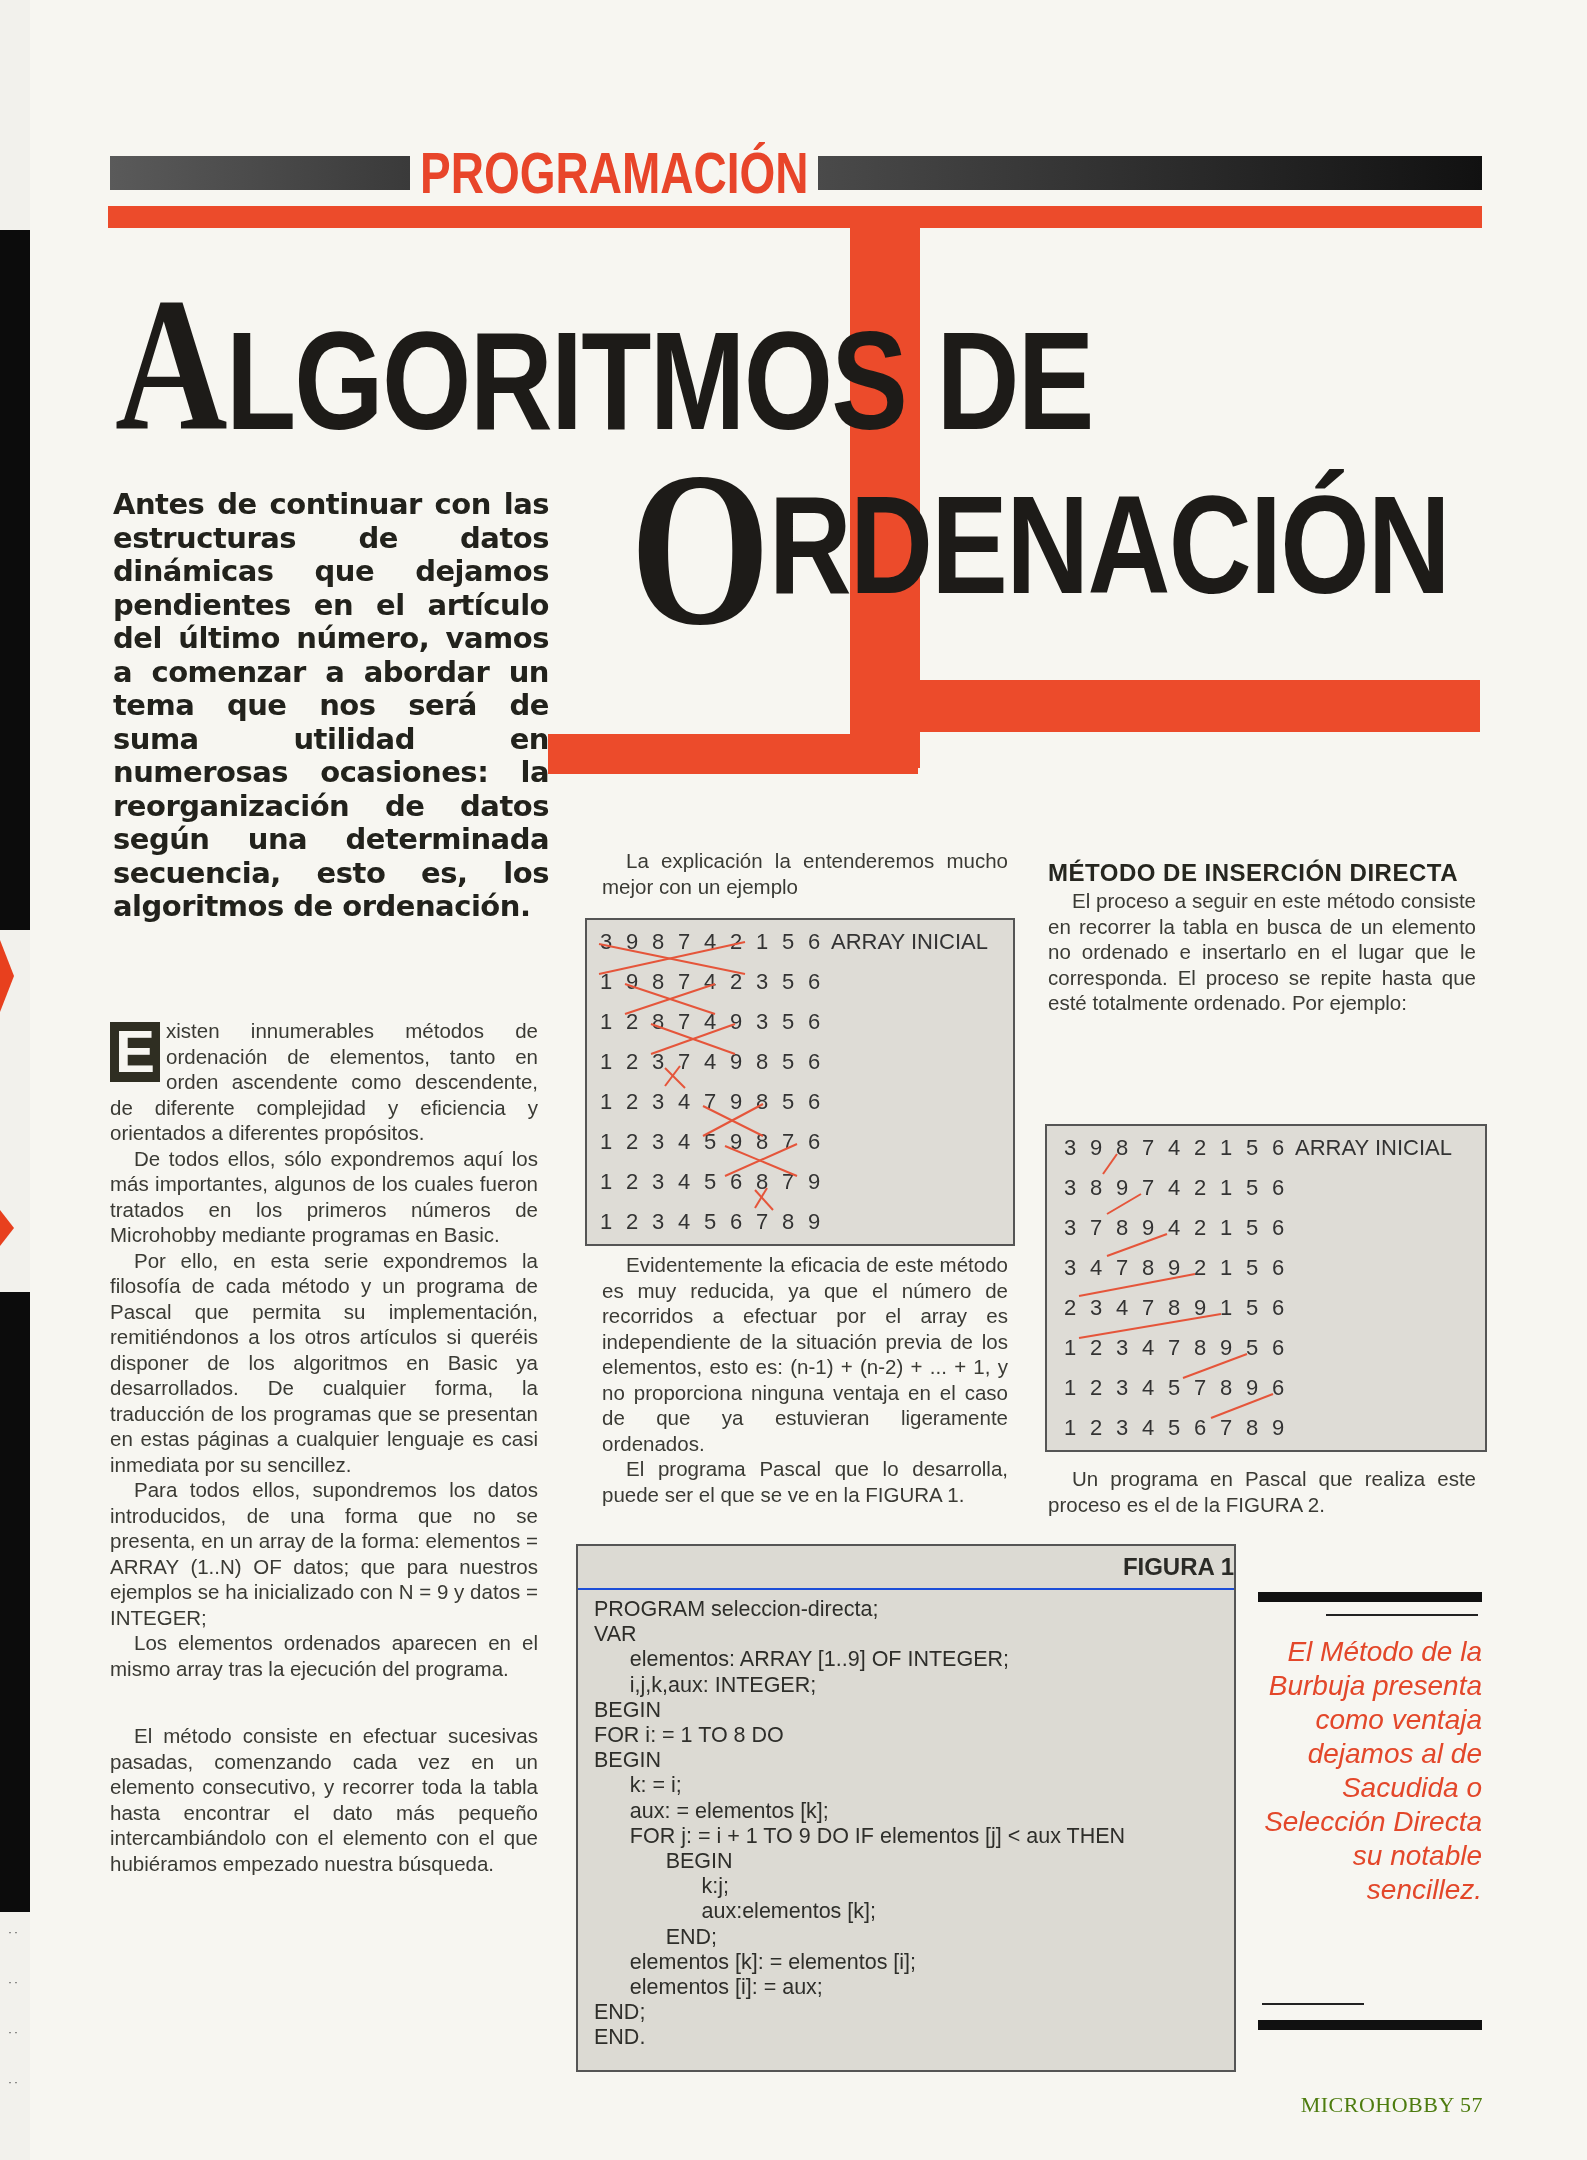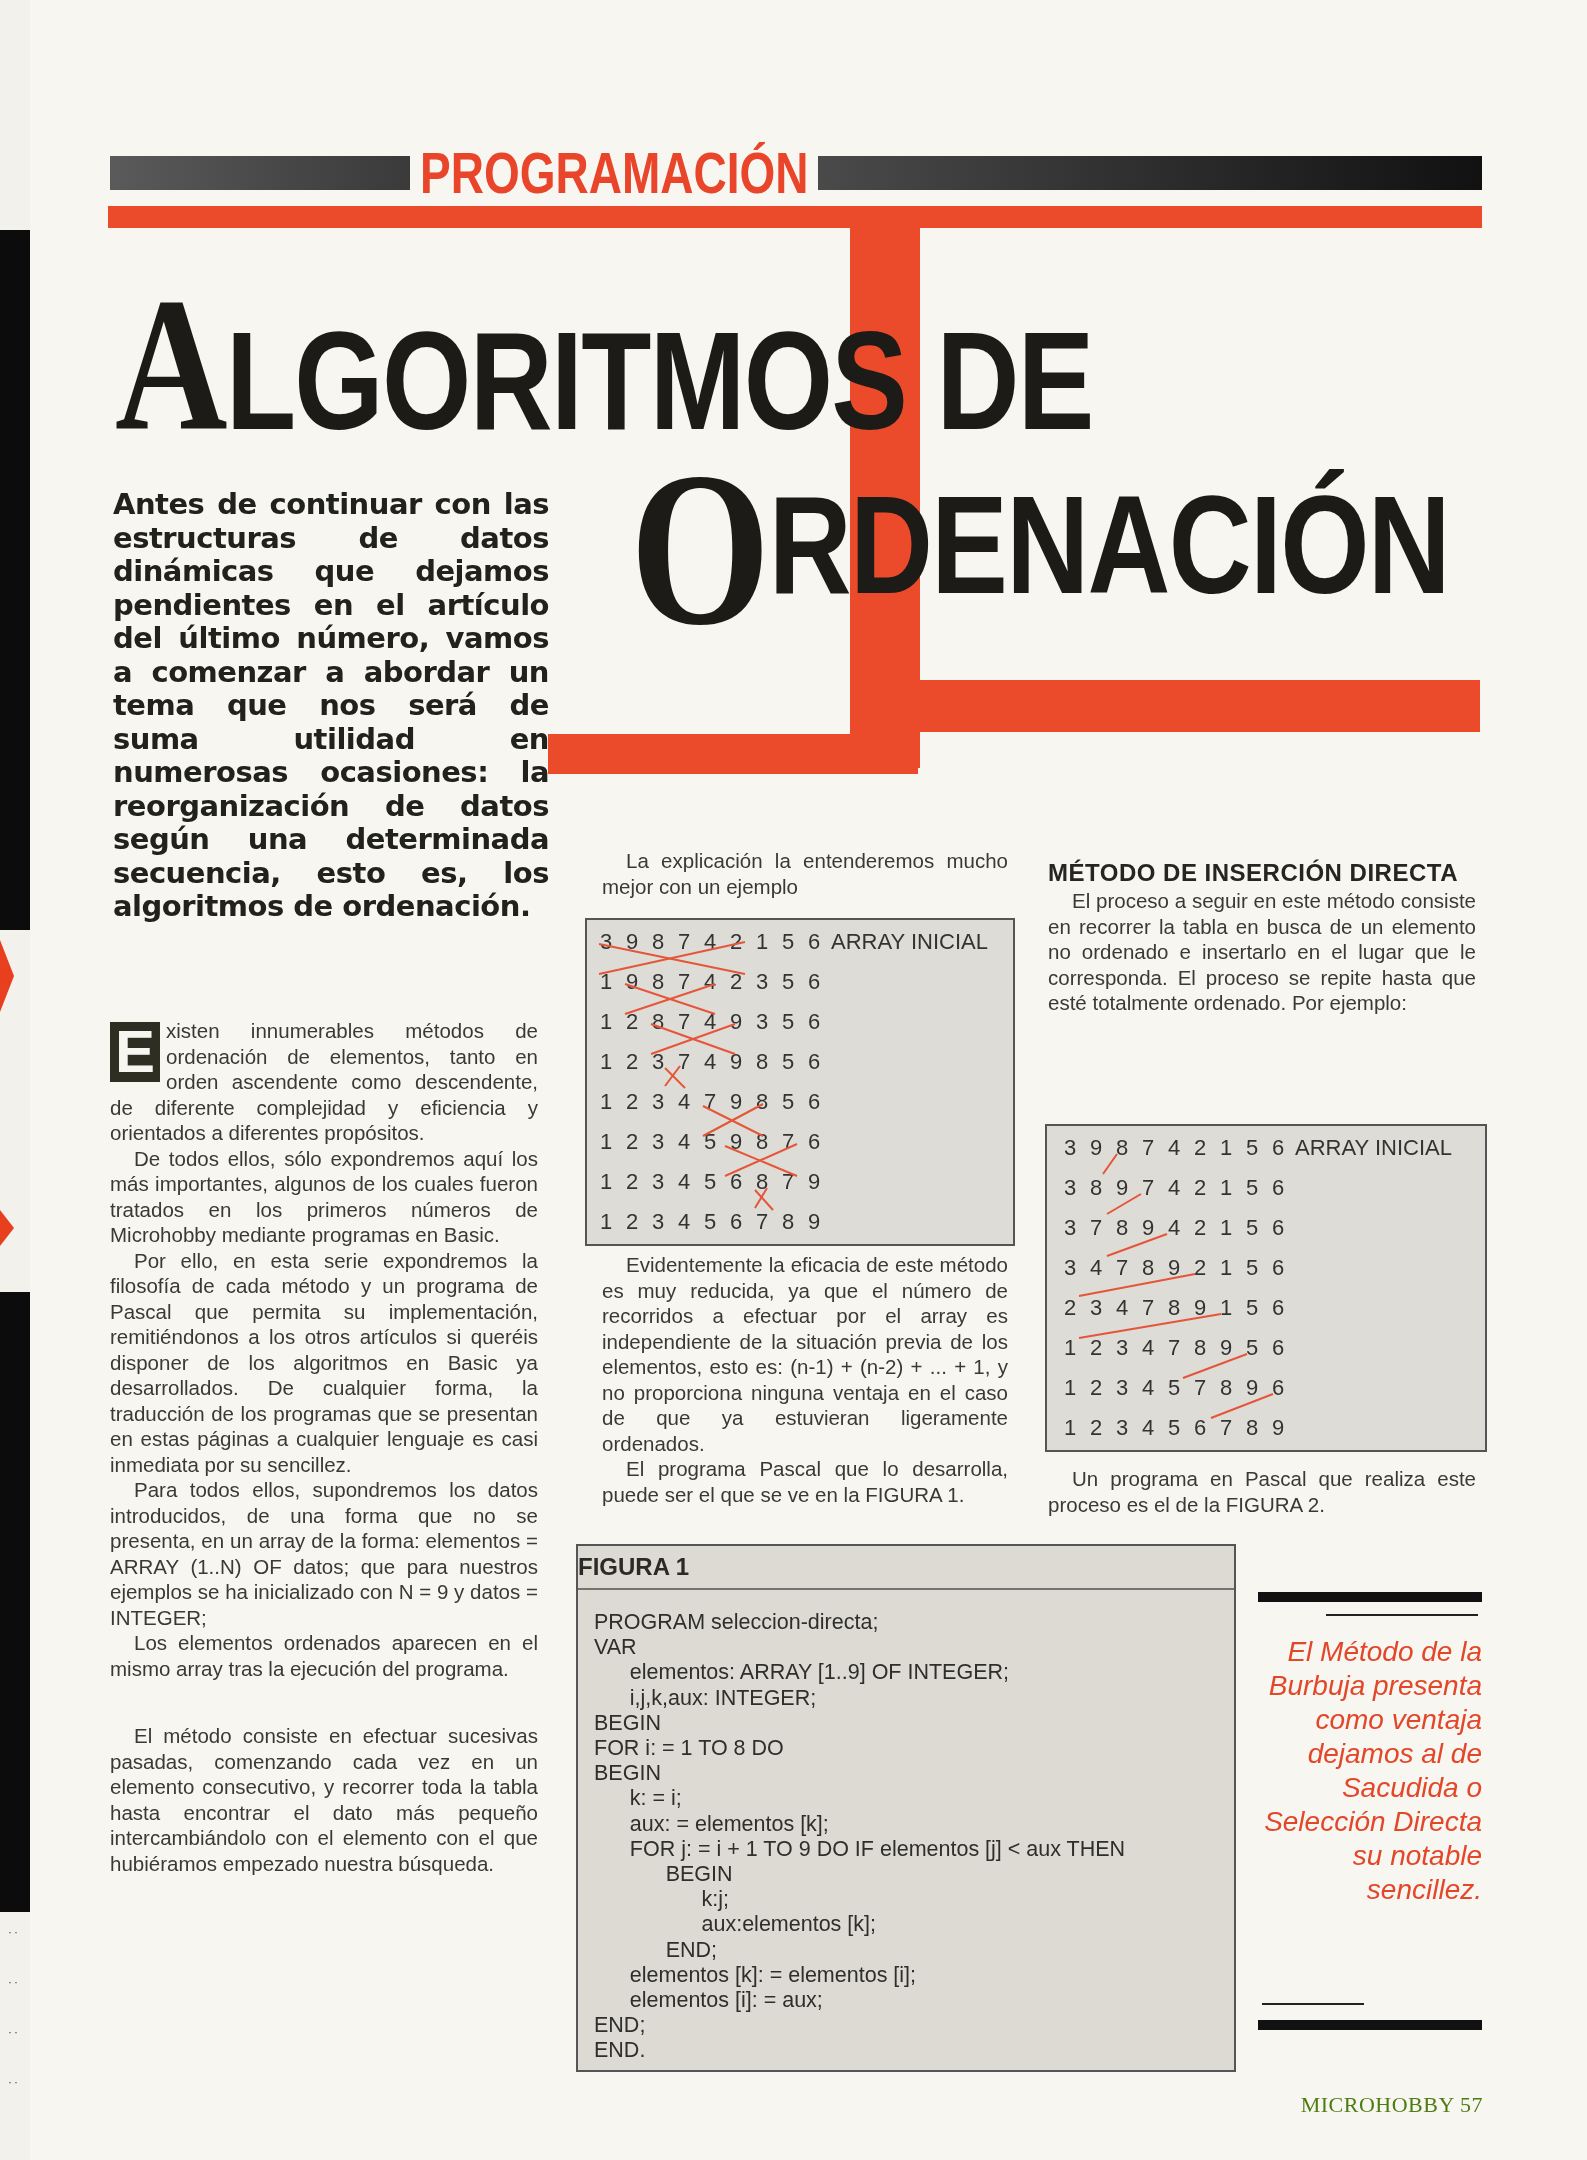--- a/index.html
+++ b/index.html
@@ -56,22 +56,22 @@
   .arraybox { position: absolute; background: #dedcd6; border: 2px solid #555; }
   .arraybox .row { display: flex; height: 40px; align-items: center; font-size: 22px; color: #333; }
   .arraybox .num { width: 26px; text-align: center; }
   .arraybox .lbl { margin-left: 4px; text-align: center; }
   .arr1 { left: 585px; top: 918px; width: 420px; padding: 2px 0 2px 6px; }
   .arr2 { left: 1045px; top: 1124px; width: 428px; padding: 2px 0 2px 10px; }
   .arrows { position: absolute; pointer-events: none; }
 
   
   .figura { position: absolute; left: 576px; top: 1544px; width: 656px; height: 524px; background: #dcdad3; border: 2px solid #555; }
-  .figura .fhead { height: 42px; border-bottom: 2px solid #737373; text-align: left; font-weight: bold; font-size: 24px; line-height: 42px; }
-  .figura pre { margin: 0; padding: 20px 16px; font-family: "Liberation Sans", sans-serif; font-size: 21.5px; line-height: 25.2px; color: #2e2e2a; }
+  .figura .fhead { height: 42px; border-bottom: 2px solid #1d4ed8; text-align: right; font-weight: bold; font-size: 24px; line-height: 42px; }
+  .figura pre { margin: 0; padding: 7px 16px; font-family: "Liberation Sans", sans-serif; font-size: 21.5px; line-height: 25.2px; color: #2e2e2a; }
 
   
   .pq-bar { position: absolute; left: 1258px; width: 224px; height: 10px; background: #111; }
   .pq-line { position: absolute; height: 2px; background: #222; }
   .pullquote { position: absolute; left: 1262px; top: 1635px; width: 220px; text-align: right; font-style: italic; font-size: 28px;
      line-height: 34px; color: #e3472a; }
 
   .folio { position: absolute; right: 104px; top: 2092px; font-family: "Liberation Serif", serif; font-weight: normal; font-size: 22px; letter-spacing: 0.5px; color: #4d7c0f; }
 </style>
 </head>

